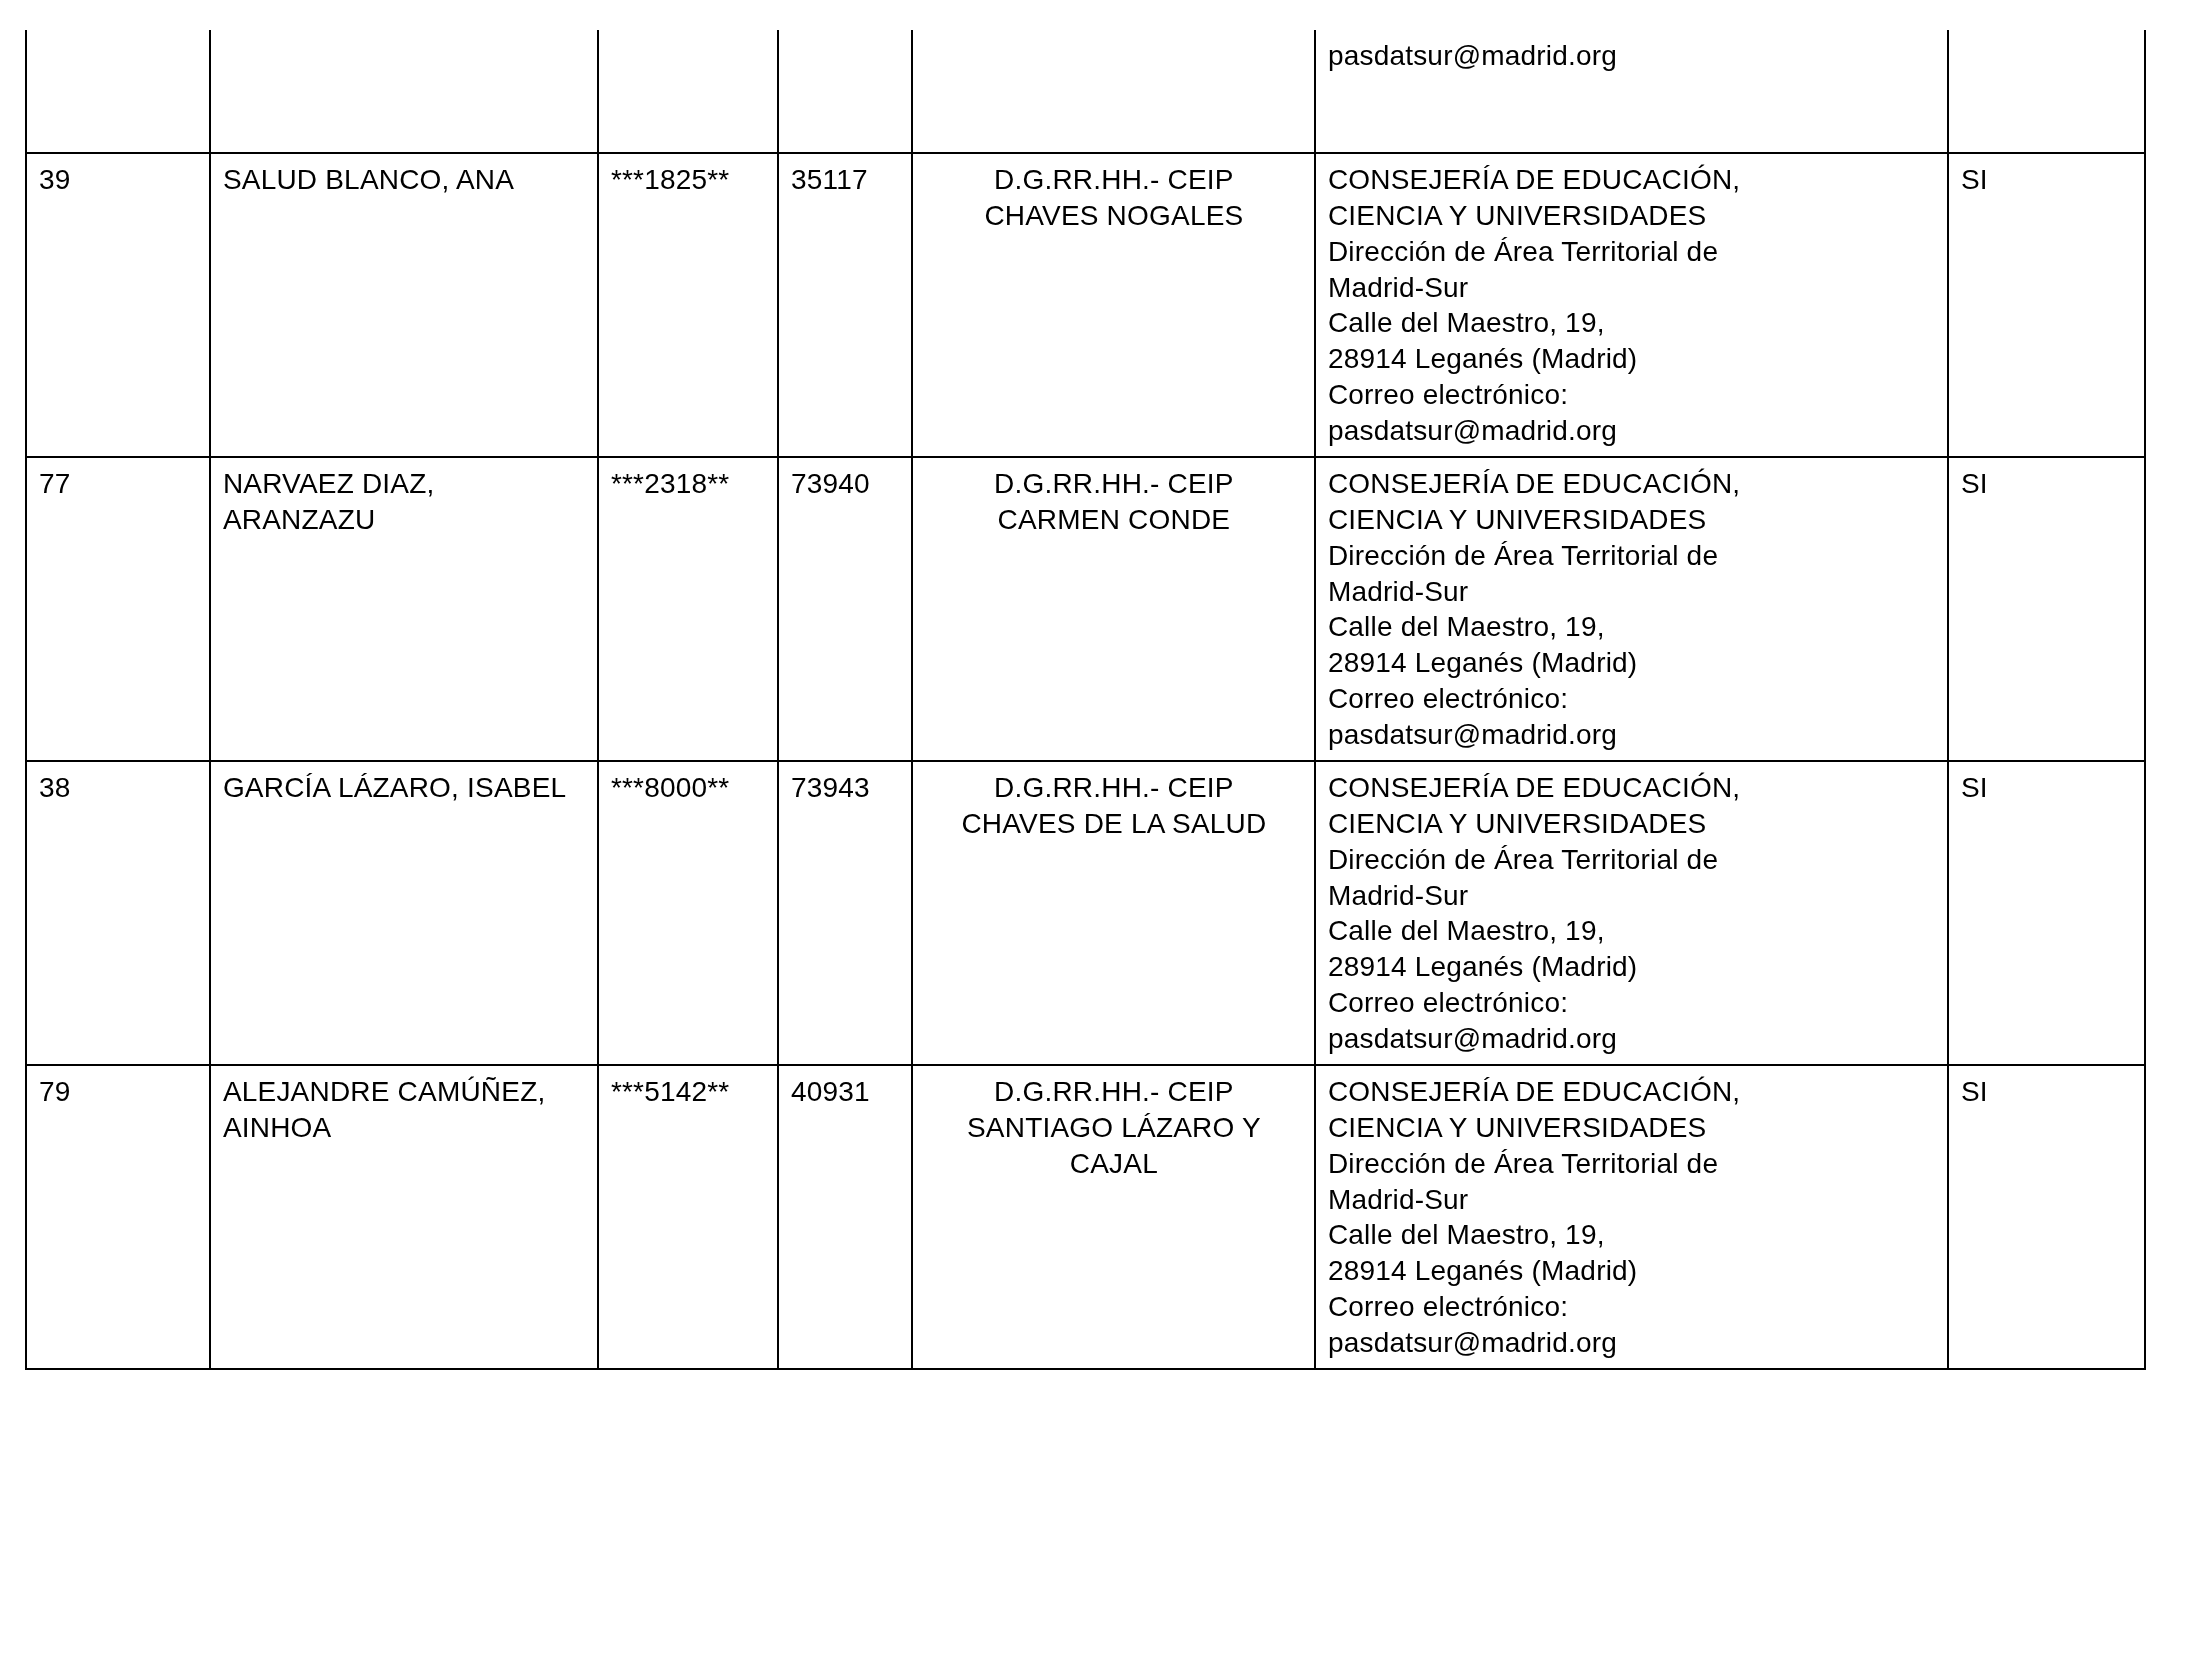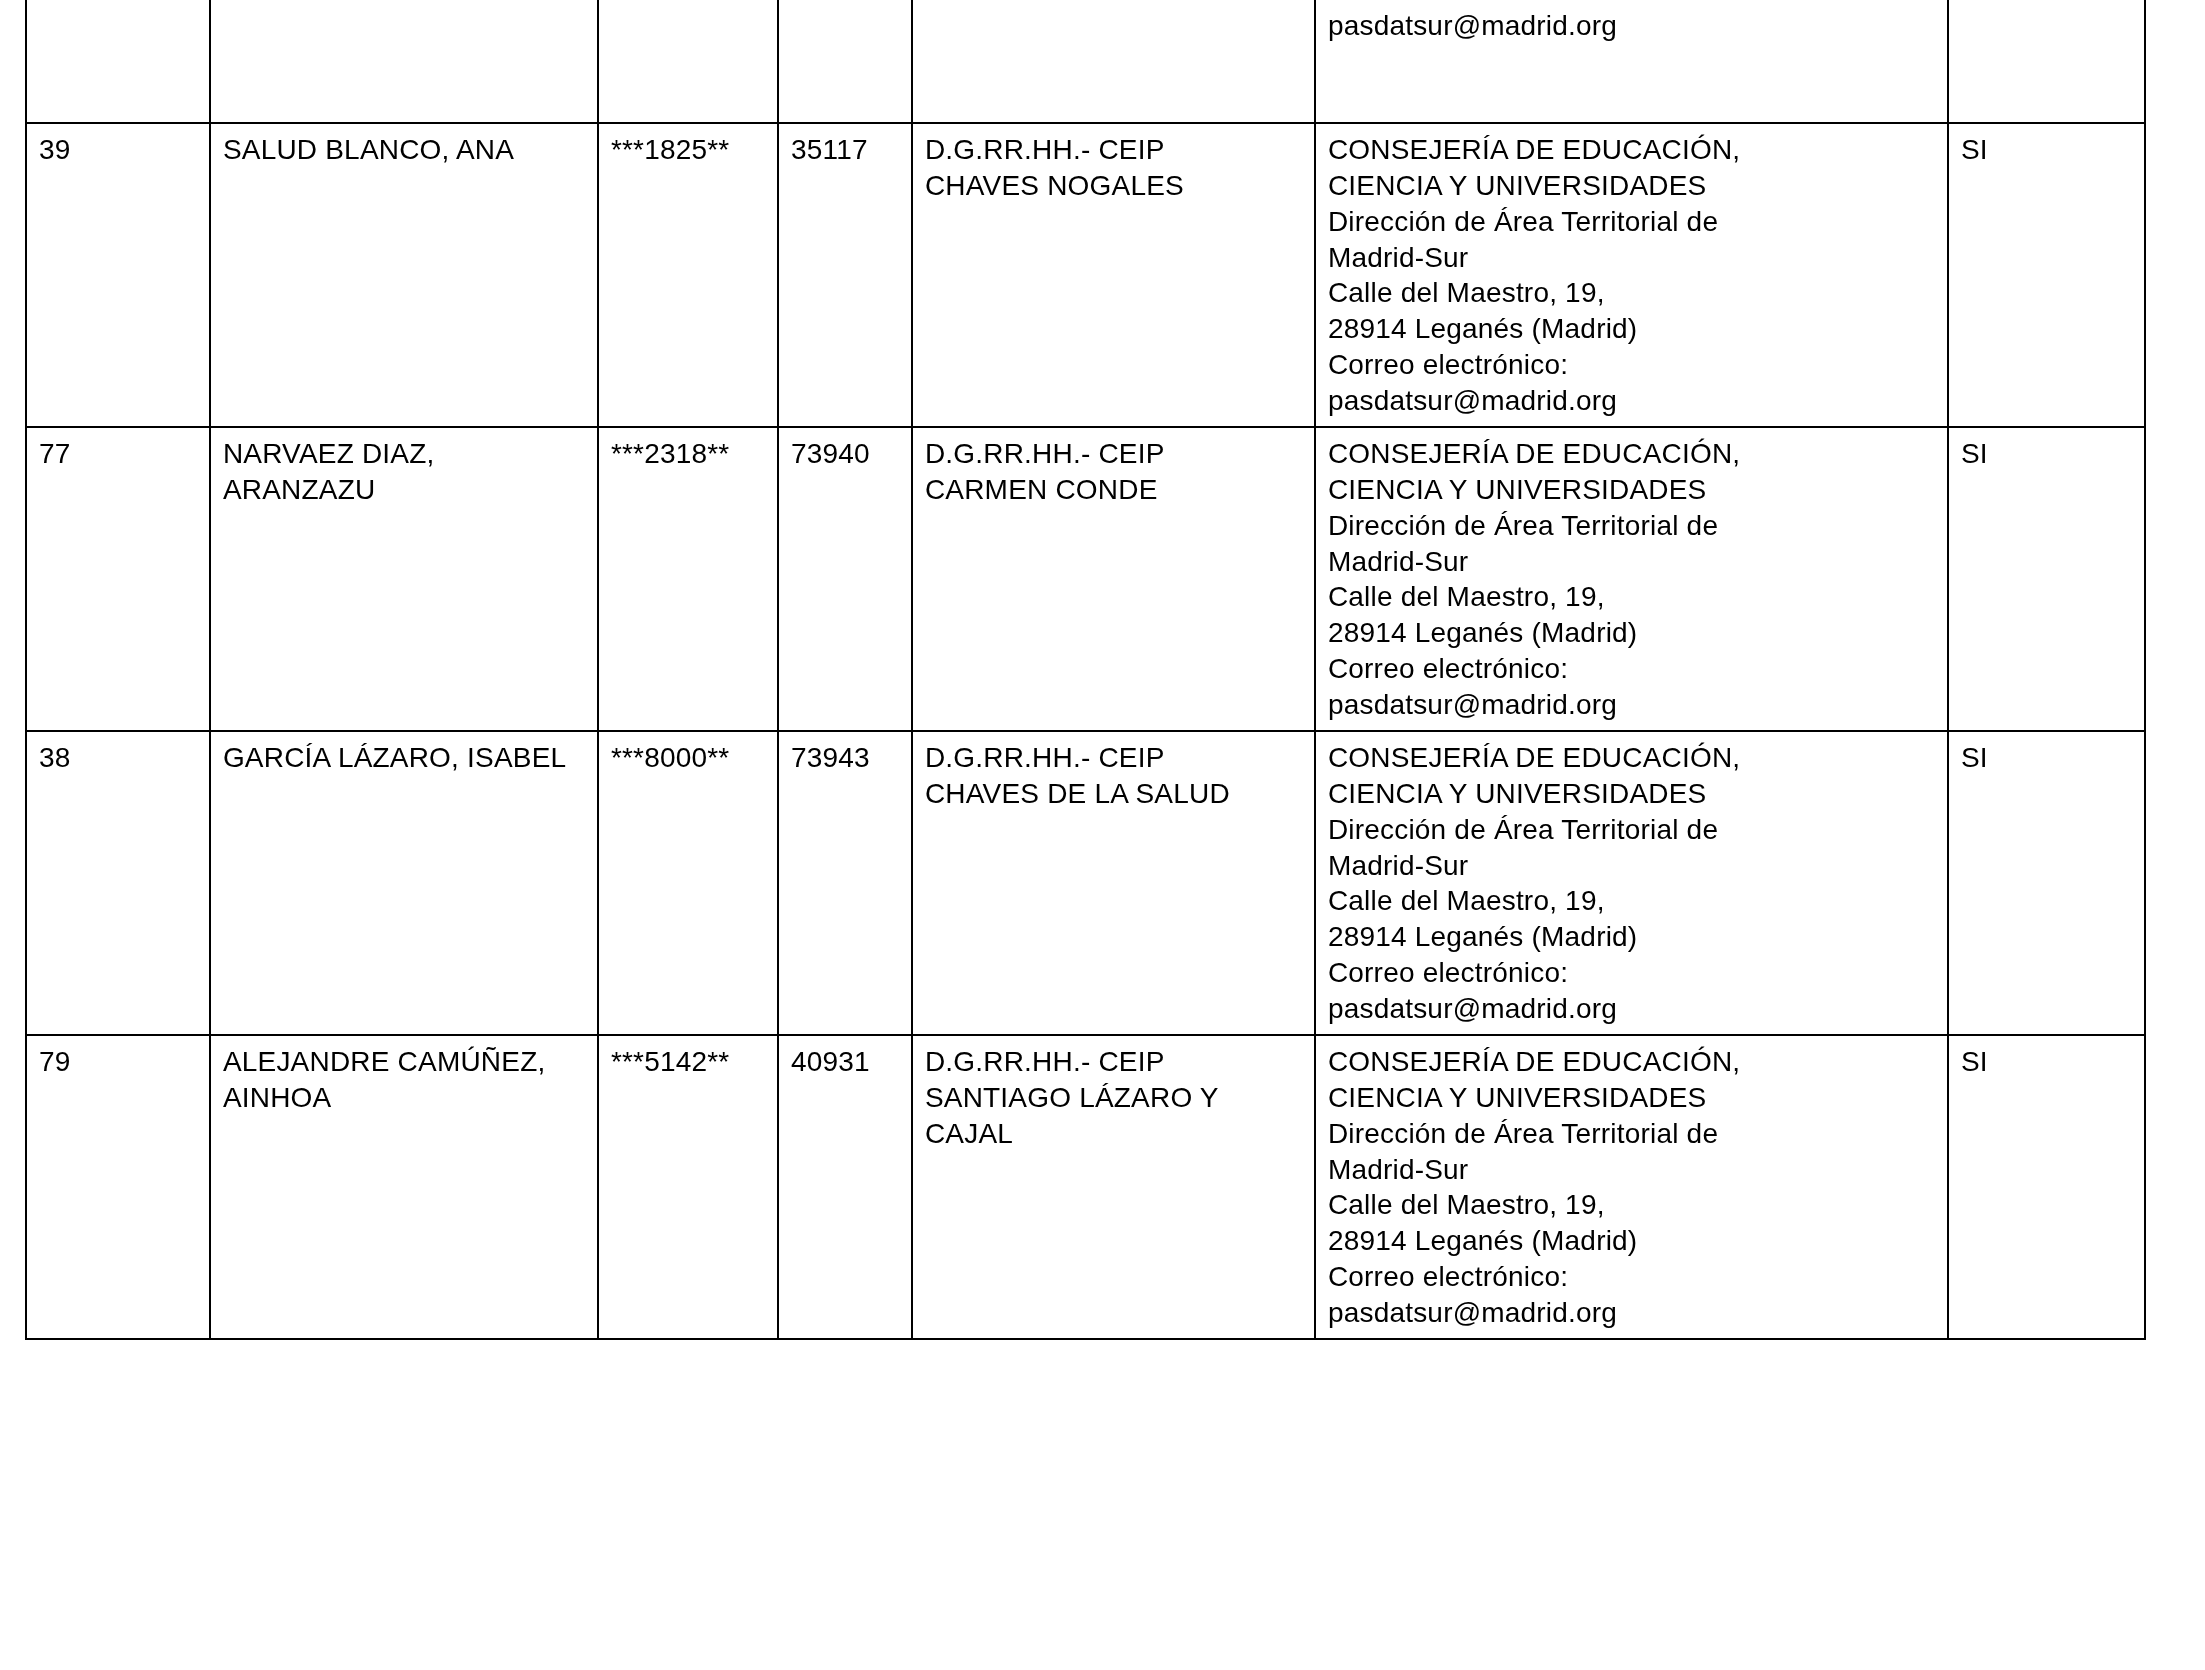--- a/index.html
+++ b/index.html
@@ -10,20 +10,21 @@
   body {
     font-family: "Liberation Sans", sans-serif;
     color: #000000;
   }
   .page {
     width: 2205px;
     height: 1426px;
     position: relative;
     background: #ffffff;
     box-sizing: border-box;
+    margin-top: 30px;
   }
   table.doc-table {
     position: absolute;
     left: 24.6px;
     top: 0px;
     width: 2121px;
     border-collapse: collapse;
     table-layout: fixed;
   }
   table.doc-table td {
@@ -39,20 +40,21 @@
   col.c-num    { width: 184px; }
   col.c-name   { width: 388px; }
   col.c-dni    { width: 180px; }
   col.c-code   { width: 134px; }
   col.c-center { width: 403px; }
   col.c-org    { width: 633px; }
   col.c-flag   { width: 197px; }
 
   .cell-lines > div {
     white-space: pre-wrap;
+    text-align: center;
   }
   .org-block > div {
     white-space: pre-wrap;
   }
   
   tr.partial td {
     border-top: none;
   }
   tr.partial td.empty-cell {
     height: 107px;

